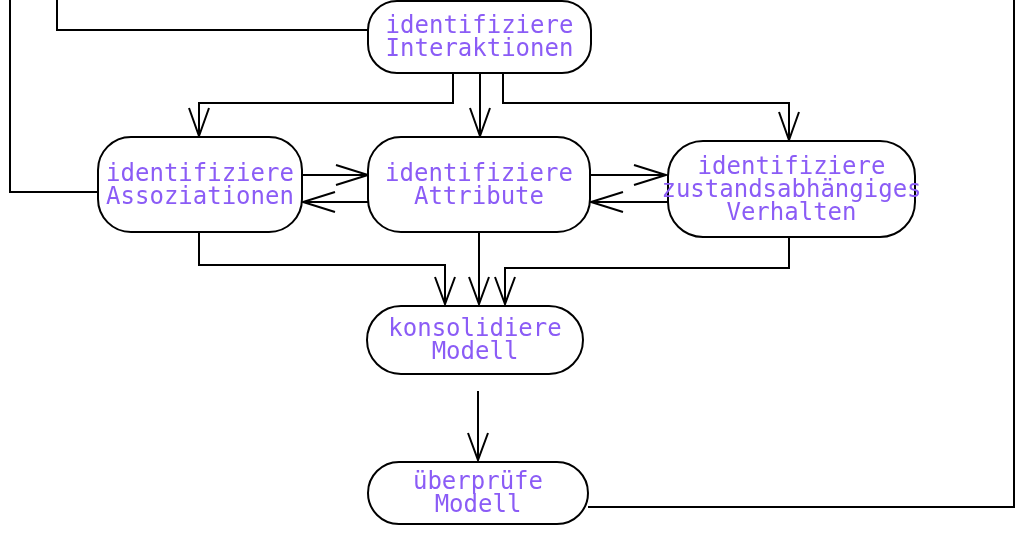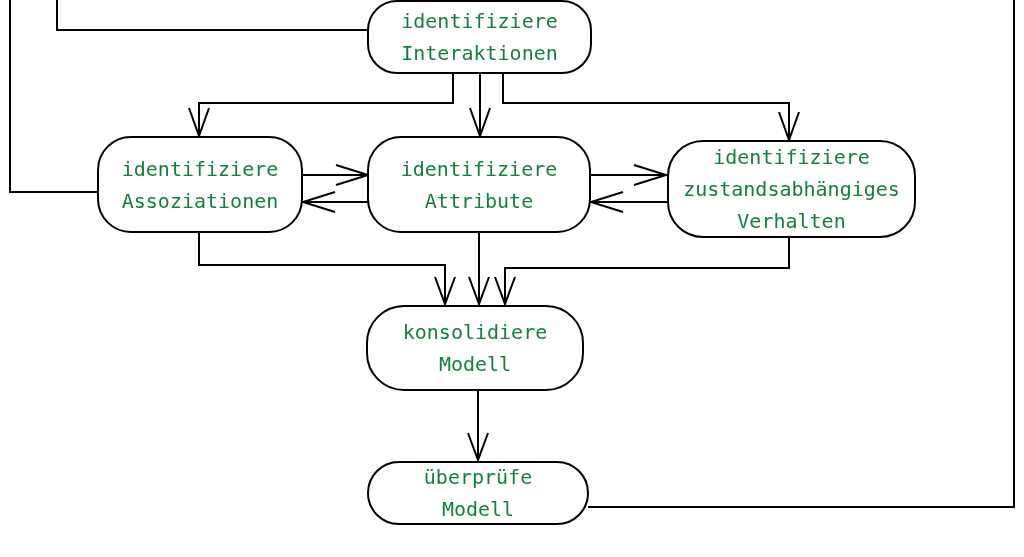--- a/index.html
+++ b/index.html
@@ -21,24 +21,24 @@
   }
   .node {
     position: absolute;
     box-sizing: border-box;
     background: #ffffff;
     border: 2px solid #000000;
     display: flex;
     align-items: center;
     justify-content: center;
     text-align: center;
-    color: #15803d;
+    color: #8b5cf6;
     font-family: "DejaVu Sans Mono", "Liberation Mono", monospace;
-    font-size: 20px;
-    line-height: 32px;
+    font-size: 24px;
+    line-height: 23px;
   }
   .node-label {
     white-space: pre-line;
   }
 </style>
 </head>
 <body>
 
 <div id="canvas">
 
@@ -129,21 +129,21 @@
     <span class="node-label">identifiziere
 Attribute</span>
   </div>
 
   <div class="node" style="left:667px; top:140px; width:249px; height:98px; border-radius:36px;">
     <span class="node-label">identifiziere
 zustandsabhängiges
 Verhalten</span>
   </div>
 
-  <div class="node" style="left:366px; top:305px; width:218px; height:86px; border-radius:38px;">
+  <div class="node" style="left:366px; top:305px; width:218px; height:70px; border-radius:38px;">
     <span class="node-label">konsolidiere
 Modell</span>
   </div>
 
   <div class="node" style="left:367px; top:461px; width:222px; height:64px; border-radius:40px;">
     <span class="node-label">überprüfe
 Modell</span>
   </div>
 
 </div>

